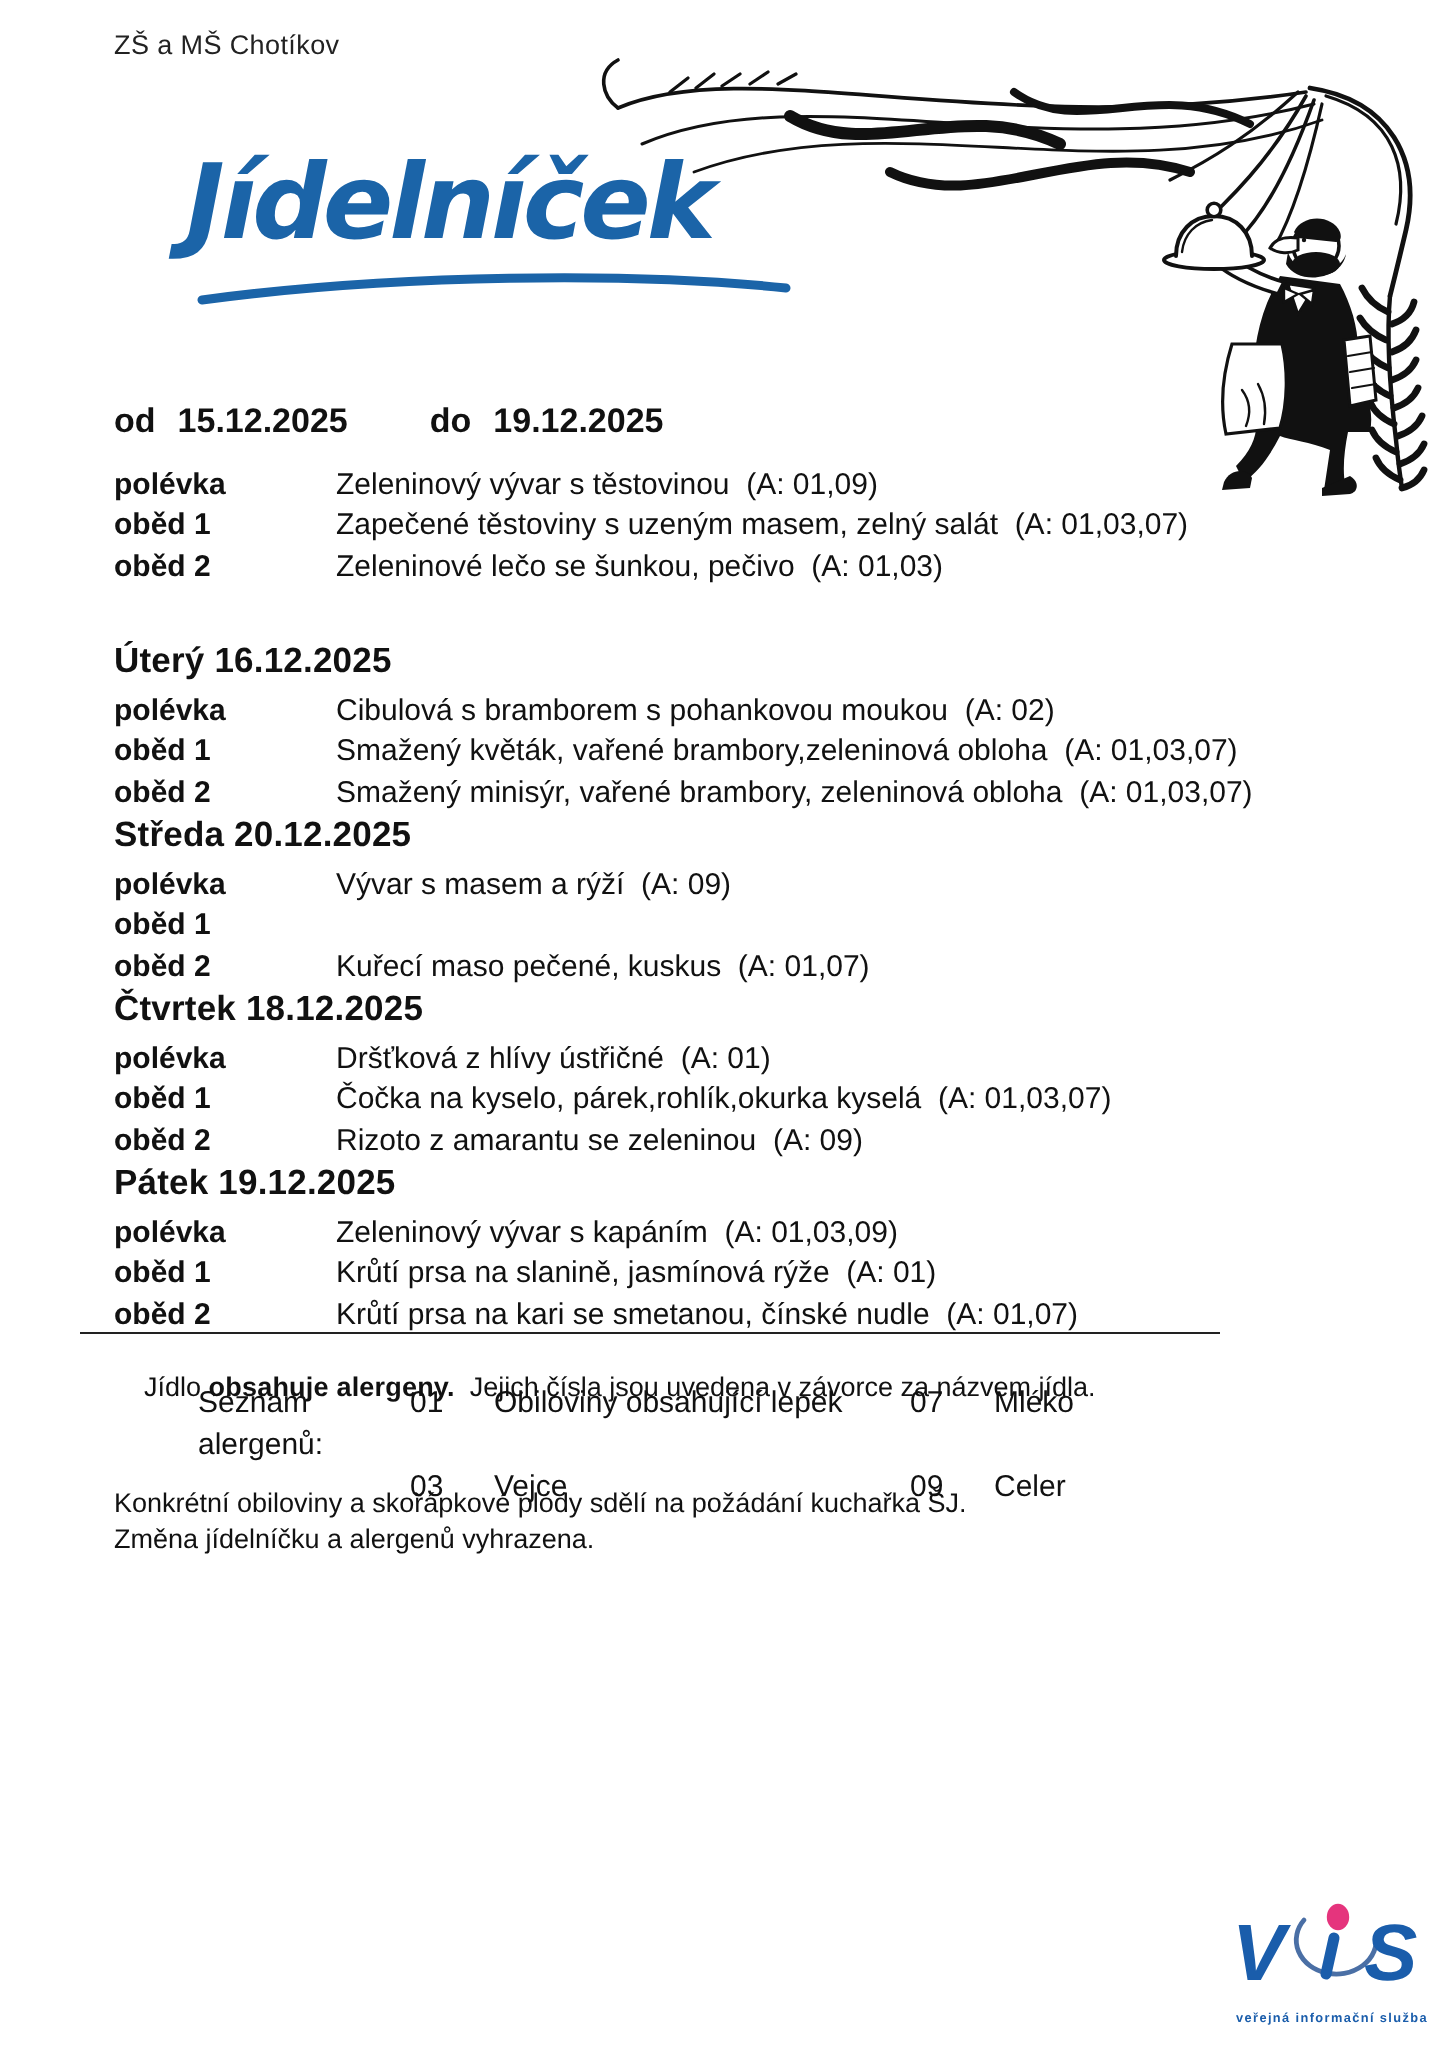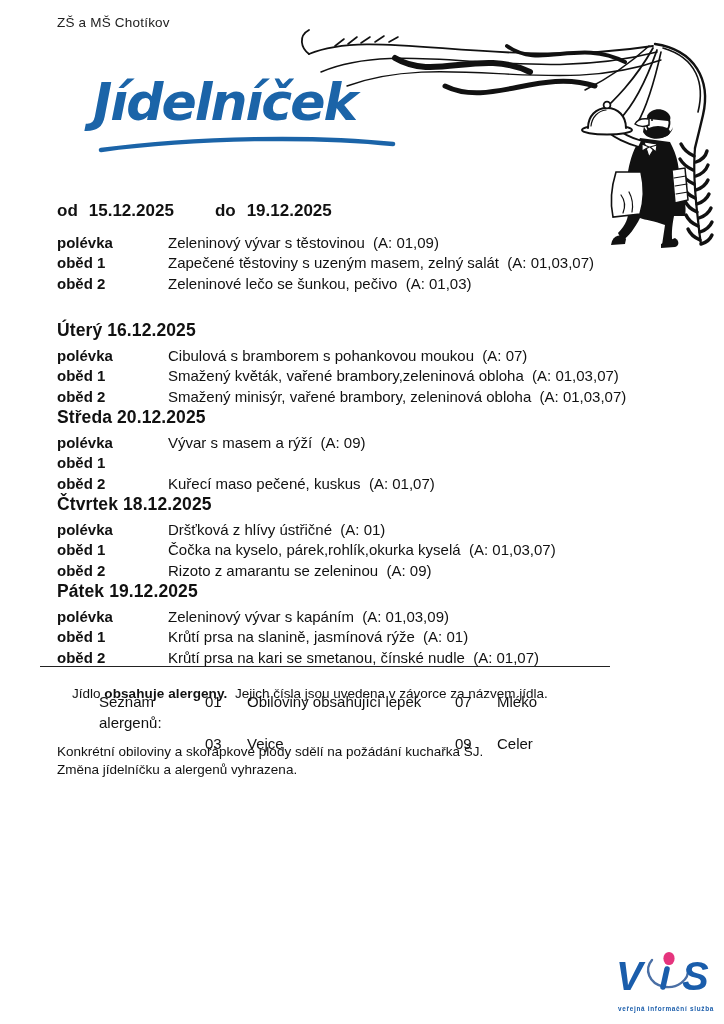--- a/index.html
+++ b/index.html
@@ -156,21 +156,21 @@
       <div class="meal-row">
         <span class="meal-label">oběd 2</span>
         <span class="meal-text">Zeleninové lečo se šunkou, pečivo  (A: 01,03)</span>
       </div>
     </div>
 
     <div class="day">
       <div class="day-heading">Úterý 16.12.2025</div>
       <div class="meal-row">
         <span class="meal-label">polévka</span>
-        <span class="meal-text">Cibulová s bramborem s pohankovou moukou  (A: 07)</span>
+        <span class="meal-text">Cibulová s bramborem s pohankovou moukou  (A: 02)</span>
       </div>
       <div class="meal-row">
         <span class="meal-label">oběd 1</span>
         <span class="meal-text">Smažený květák, vařené brambory,zeleninová obloha  (A: 01,03,07)</span>
       </div>
       <div class="meal-row">
         <span class="meal-label">oběd 2</span>
         <span class="meal-text">Smažený minisýr, vařené brambory, zeleninová obloha  (A: 01,03,07)</span>
       </div>
     </div>

